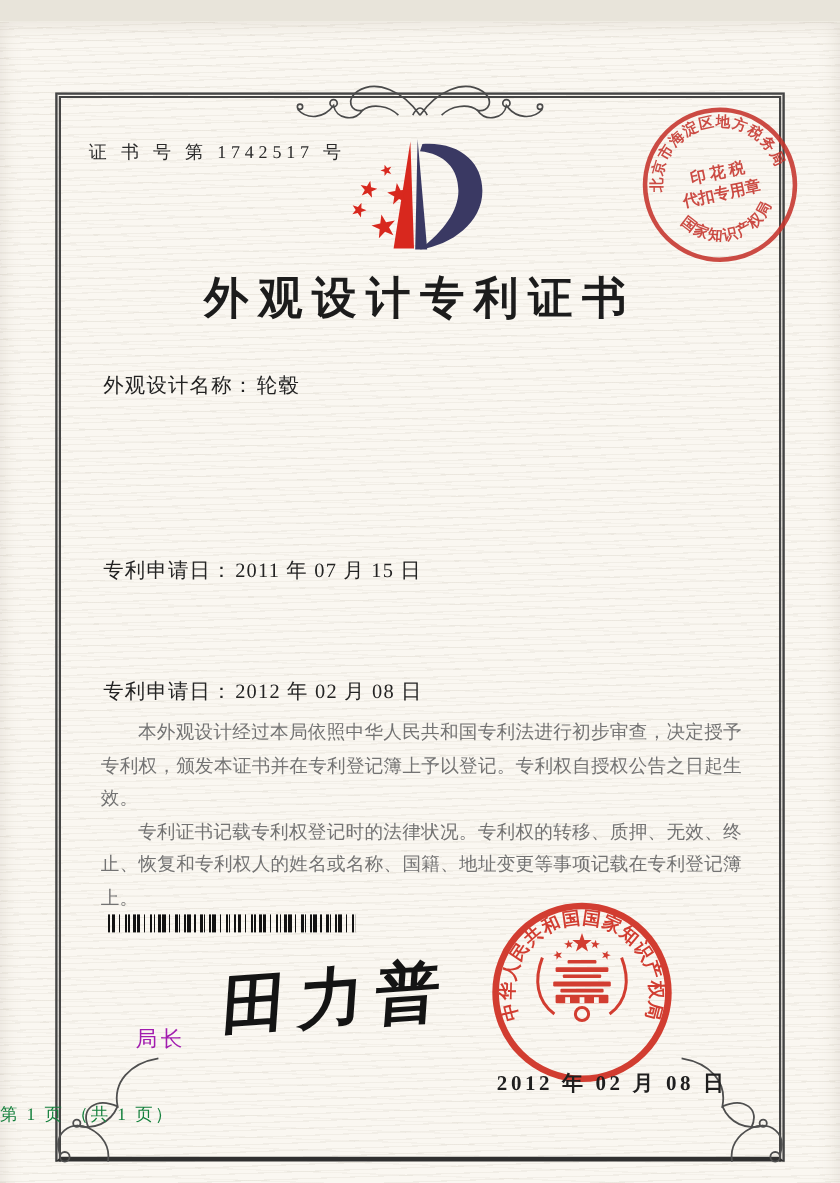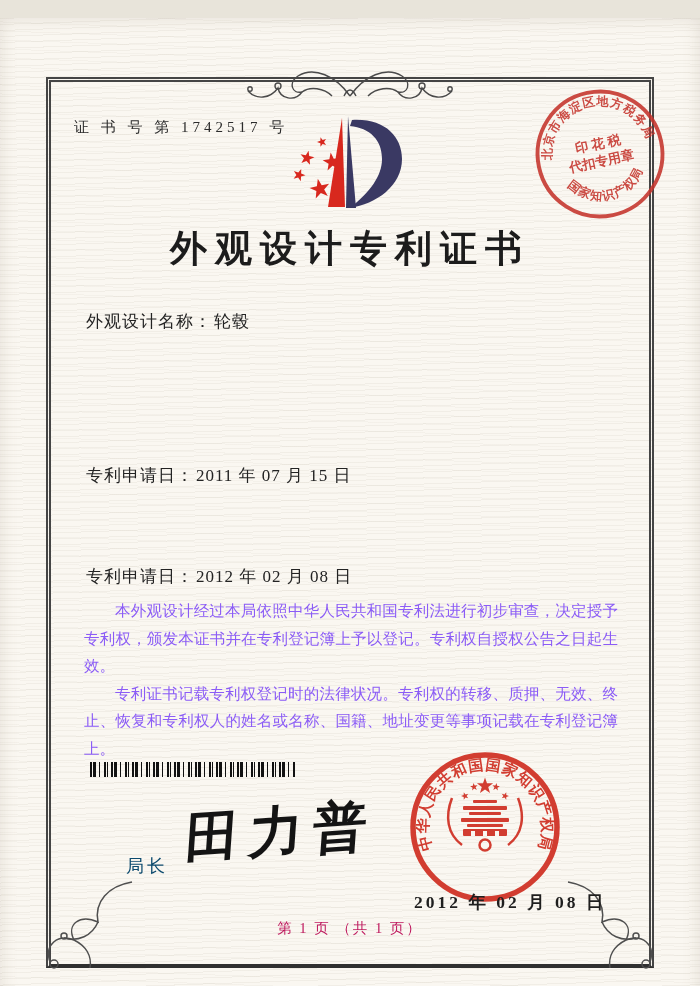--- a/index.html
+++ b/index.html
@@ -21,34 +21,34 @@
     border:5px double #454545;border-bottom:4px solid #303030;
     pointer-events:none;
   }
   .abs{position:absolute;z-index:2;}
   .cert-no{left:74px;top:100px;font-size:15px;letter-spacing:4px;color:#2b2b2b;}
   .title{left:0;right:0;top:206px;text-align:center;font-size:37px;font-weight:bold;
          letter-spacing:8px;color:#1c1c1c;}
   .field{left:86px;font-size:17px;letter-spacing:1px;color:#232323;white-space:nowrap;}
   .field .val{margin-left:2px;}
   .body-text{left:84px;width:534px;top:579px;font-size:15.5px;line-height:27.5px;
-             text-align:justify;color:#8b5cf6;}
+             text-align:justify;color:#737373;}
   .body-text p{margin:0;text-indent:2em;}
   .barcode{left:90px;top:744px;width:206px;height:15px;
     background:repeating-linear-gradient(90deg,
       #121212 0 2px,transparent 2px 3px,#121212 3px 6px,transparent 6px 9px,
       #121212 9px 10px,transparent 10px 14px,#121212 14px 16px,transparent 16px 17px,
       #121212 17px 18px,transparent 18px 21px);
   }
-  .sig-title{left:126px;top:836px;font-size:18px;letter-spacing:3px;color:#0c4a6e;}
+  .sig-title{left:113px;top:836px;font-size:18px;letter-spacing:3px;color:#a21caf;}
   .sig-name{left:185px;top:778px;font-size:54px;font-weight:bold;color:#141414;
     font-family:"DejaVu Sans","Liberation Sans",sans-serif;
     transform:rotate(-4deg) skewX(-8deg);letter-spacing:10px;}
   .seal-date{left:414px;top:872px;font-size:17.5px;font-weight:bold;letter-spacing:3px;color:#1f1f1f;}
-  .footer{left:0;right:0;top:901px;text-align:center;font-size:14.5px;letter-spacing:2px;color:#be185d;}
+  .footer{left:0;right:0;top:901px;text-align:left;font-size:14.5px;letter-spacing:2px;color:#15803d;}
   .tax-stamp{left:522px;top:58px;transform:rotate(-12deg);opacity:.88;}
   .big-seal{left:400px;top:724px;opacity:.92;}
   .logo{left:276px;top:96px;}
   .ornament{color:#4a4a4a;}
   svg{display:block;}
 </style>
 </head>
 <body>
 
 <div class="page">

